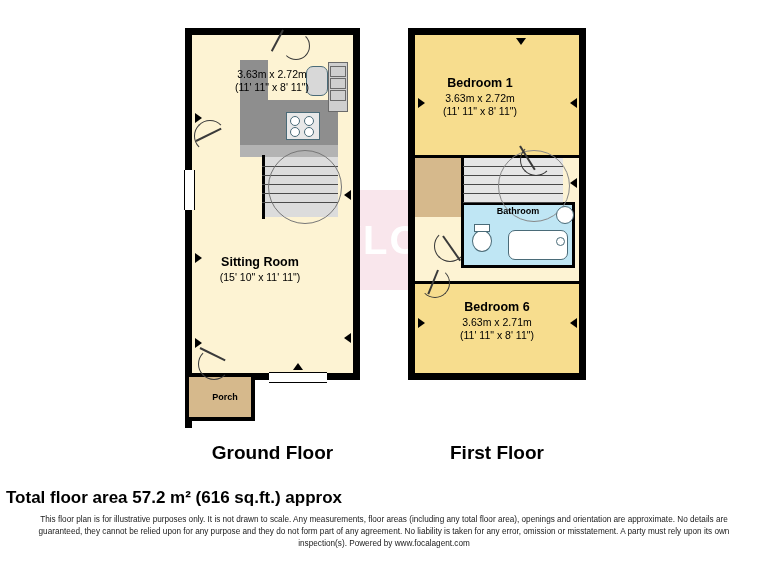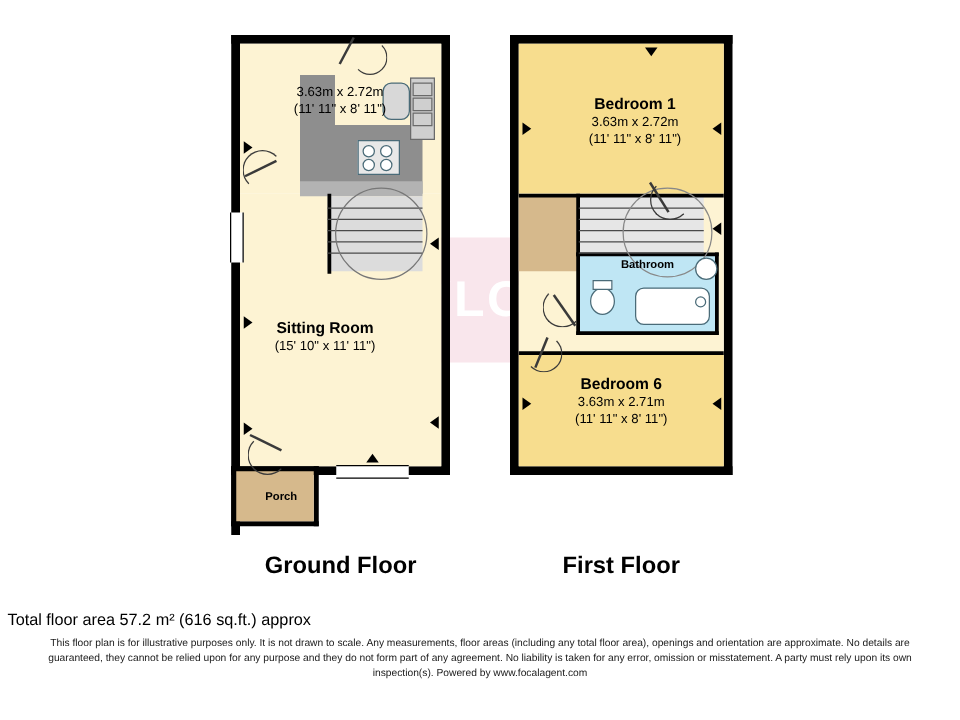--- a/index.html
+++ b/index.html
@@ -149,22 +149,22 @@
   }
 
   
   #footer {
     position: absolute;
     left: 0;
     top: 488px;
     width: 768px;
   }
   #total-area {
-    font-size: 13px;
-    font-weight: normal;
+    font-size: 17px;
+    font-weight: bold;
     color: #000000;
     padding: 0 6px;
   }
   #disclaimer {
     margin-top: 6px;
     font-size: 8.2px;
     color: #1a1a1a;
     line-height: 1.45;
     text-align: center;
     padding: 0 20px;
@@ -299,21 +299,21 @@
     <div class="door-leaf" style="left:437px; top:270px; width:2px; height:26px; transform:rotate(22deg); transform-origin: top center;"></div>
     <div class="door-arc" style="left:420px; top:268px; width:28px; height:28px; border-top-color:transparent; border-left-color:transparent;"></div>
 
     <div class="win-marker right" style="left:418px; top:98px;"></div>
     <div class="win-marker left" style="left:570px; top:98px;"></div>
     <div class="win-marker down" style="left:516px; top:38px;"></div>
     <div class="win-marker left" style="left:570px; top:178px;"></div>
     <div class="win-marker right" style="left:418px; top:318px;"></div>
     <div class="win-marker left" style="left:570px; top:318px;"></div>
 
-    <div class="label" style="left:429px; top:76px; width:158px;">
+    <div class="label" style="left:401px; top:76px; width:158px;">
       <span class="name">Bedroom 1</span>
       <span class="dim">3.63m x 2.72m</span>
       <span class="dim">(11' 11" x 8' 11")</span>
     </div>
 
     <div class="label small" style="left:480px; top:206px; width:76px;">
       <span class="name">Bathroom</span>
     </div>
 
     <div class="label" style="left:415px; top:300px; width:164px;">

